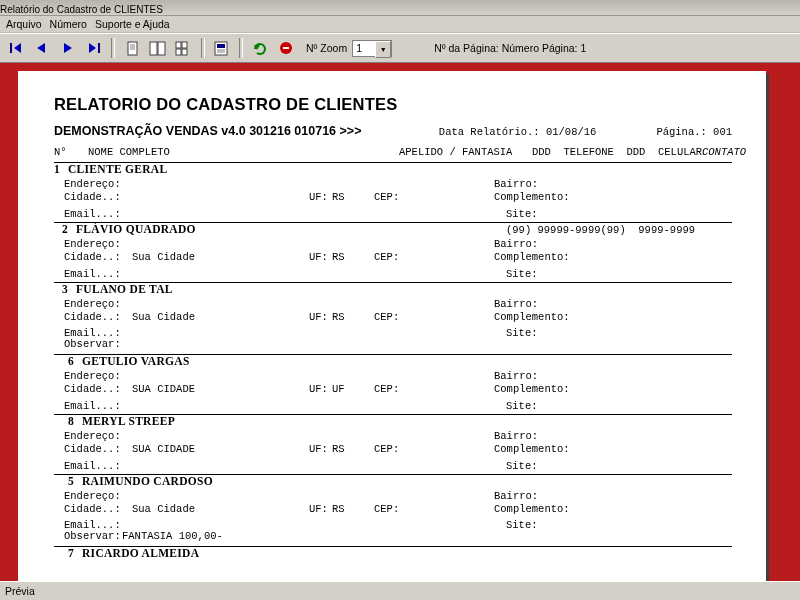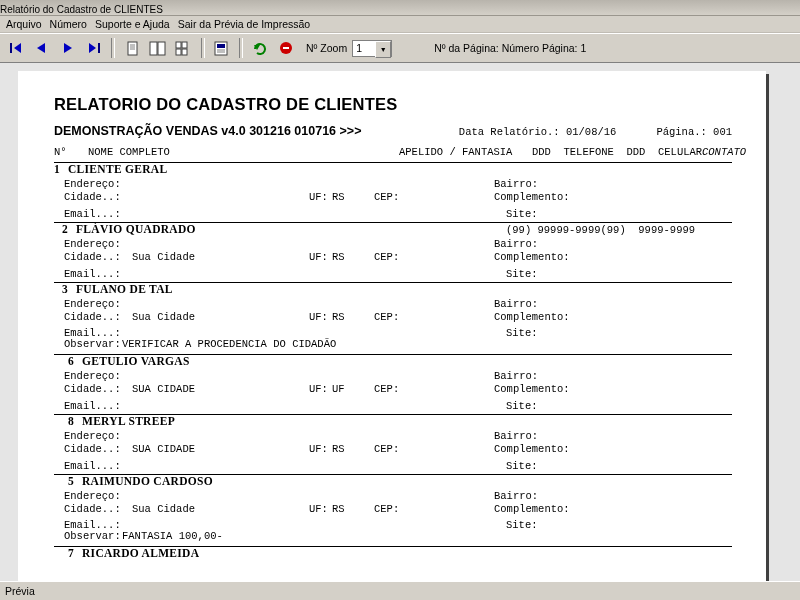--- a/index.html
+++ b/index.html
@@ -107,21 +107,21 @@
     font-size: 7px;
   }
   .page-label {
     font-size: 10.5px;
     margin-left: 40px;
     white-space: nowrap;
   }
   
   .preview-area {
     flex: 1;
-    background: #e5e5e5;
+    background: #b91c1c;
     position: relative;
     overflow: hidden;
     padding: 0;
   }
   .page-sheet {
     position: absolute;
     left: 18px;
     top: 8px;
     width: 748px;
     height: 520px;
@@ -147,21 +147,21 @@
   .rpt-sub {
     font-family: "Liberation Sans", sans-serif;
     font-size: 12.5px;
     font-weight: bold;
     flex: 0 0 auto;
   }
   .rpt-meta {
     flex: 1;
     display: flex;
     justify-content: flex-end;
-    gap: 40px;
+    gap: 60px;
     font-family: "Liberation Mono", monospace;
     font-size: 10.5px;
     padding-right: 10px;
   }
   .col-head {
     font-family: "Liberation Mono", monospace;
     font-size: 10.5px;
     position: relative;
     height: 14px;
     margin: 0 10px 0 12px;
@@ -239,21 +239,20 @@
 <div class="app-window">
 
   <div class="title-bar">
     <span>Relatório do Cadastro de CLIENTES</span>
   </div>
 
   <div class="menu-bar">
     <div class="menu-item">Arquivo</div>
     <div class="menu-item">Número</div>
     <div class="menu-item">Suporte e Ajuda</div>
-    <div class="menu-item">Sair da Prévia de Impressão</div>
   </div>
 
   <div class="toolbar">
 
     <div class="tb-btn">
       <svg class="icon-svg" width="16" height="14" viewBox="0 0 16 14">
         <rect x="2" y="2" width="2" height="10" fill="#000080"></rect>
         <polygon points="13,2 13,12 6,7" fill="#0000c0"></polygon>
       </svg>
     </div>
@@ -420,21 +419,20 @@
           <span style="left:278px;">RS</span>
           <span class="p2">CEP:</span>
           <span class="p3">Complemento:</span>
         </div>
         <div class="row" style="height:14px;">
           <span class="p-email" style="top:3px;">Email...:</span>
           <span class="p-site" style="top:3px;">Site:</span>
         </div>
         <div class="row" style="height:14px;">
           <span class="p-obs">Observar:</span>
-          <span style="left:68px;">VERIFICAR A PROCEDENCIA DO CIDADÃO</span>
         </div>
       </div>
 
       <div class="client">
         <div class="name-row">
           <span class="cnum" style="left:14px;">6</span>
           <span class="cname" style="left:28px;">GETULIO VARGAS</span>
           <span class="cphones"></span>
         </div>
         <div class="row">

